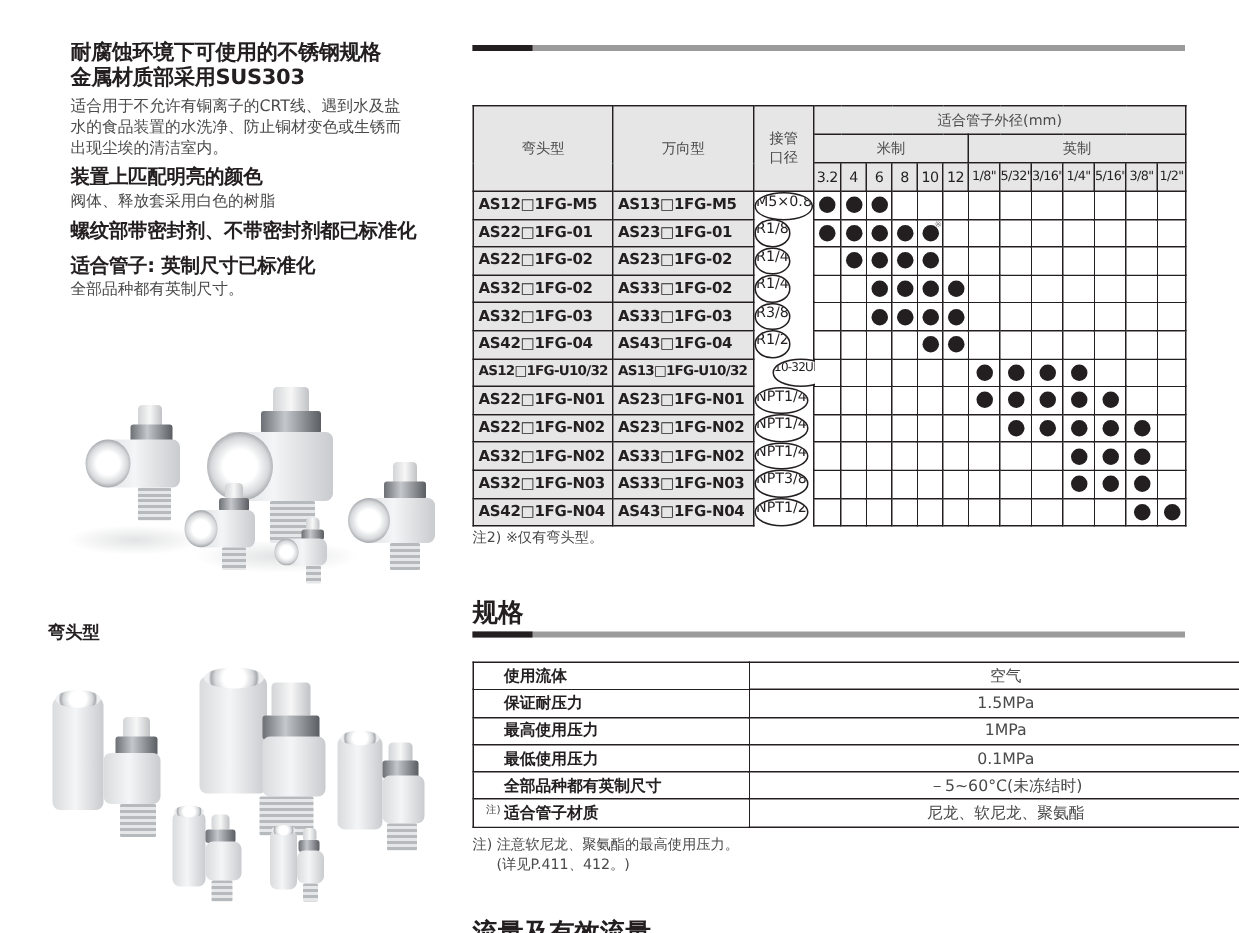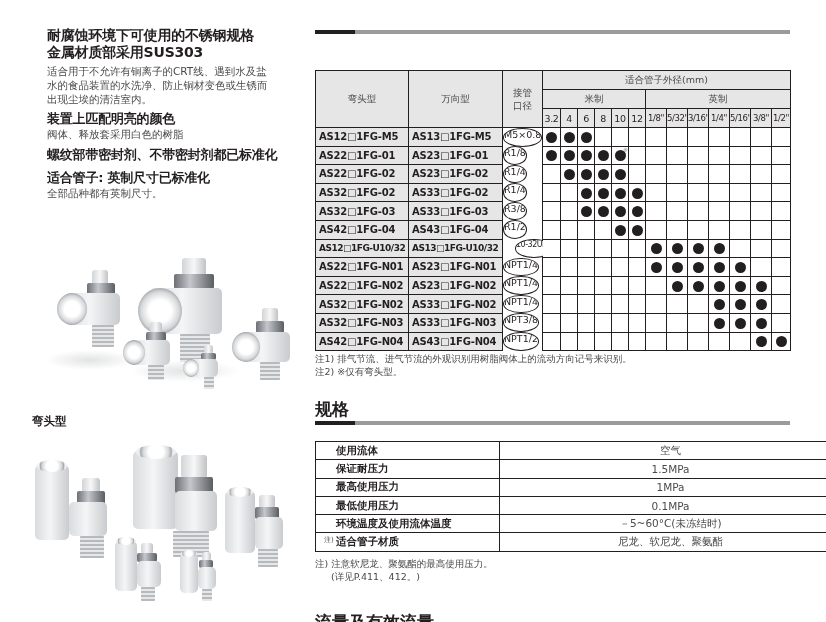--- a/index.html
+++ b/index.html
@@ -427,21 +427,20 @@
         <td class="cell"></td>
         <td class="cell"></td>
         <td class="cell"></td>
         <td class="cell"><span class="dot"></span></td>
         <td class="cell"><span class="dot"></span></td>
       </tr>
     </tbody>
 </table>
 
 <div class="notes" style="top:352px;">
-  <div>注1)  排气节流、进气节流的外观识别用树脂阀体上的流动方向记号来识别。</div>
   <div>注2)  ※仅有弯头型。</div>
 </div>
 
 <div class="sec" style="top:399px;">
   <div class="sec-title">规格</div>
   <div class="sec-bar"></div>
 </div>
 
 <table class="spec">
   <tbody>
@@ -455,21 +454,21 @@
     </tr>
     <tr>
       <td class="k">最高使用压力</td>
       <td class="v">1MPa</td>
     </tr>
     <tr>
       <td class="k">最低使用压力</td>
       <td class="v">0.1MPa</td>
     </tr>
     <tr>
-      <td class="k">环境温度及使用流体温度</td>
+      <td class="k">全部品种都有英制尺寸</td>
       <td class="v">－5~60°C(未冻结时)</td>
     </tr>
     <tr>
       <td class="k"><span class="sup">注)</span><span>适合管子材质</span></td>
       <td class="v">尼龙、软尼龙、聚氨酯</td>
     </tr>
   </tbody>
 </table>
 
 <div class="notes" style="top:557px;">

